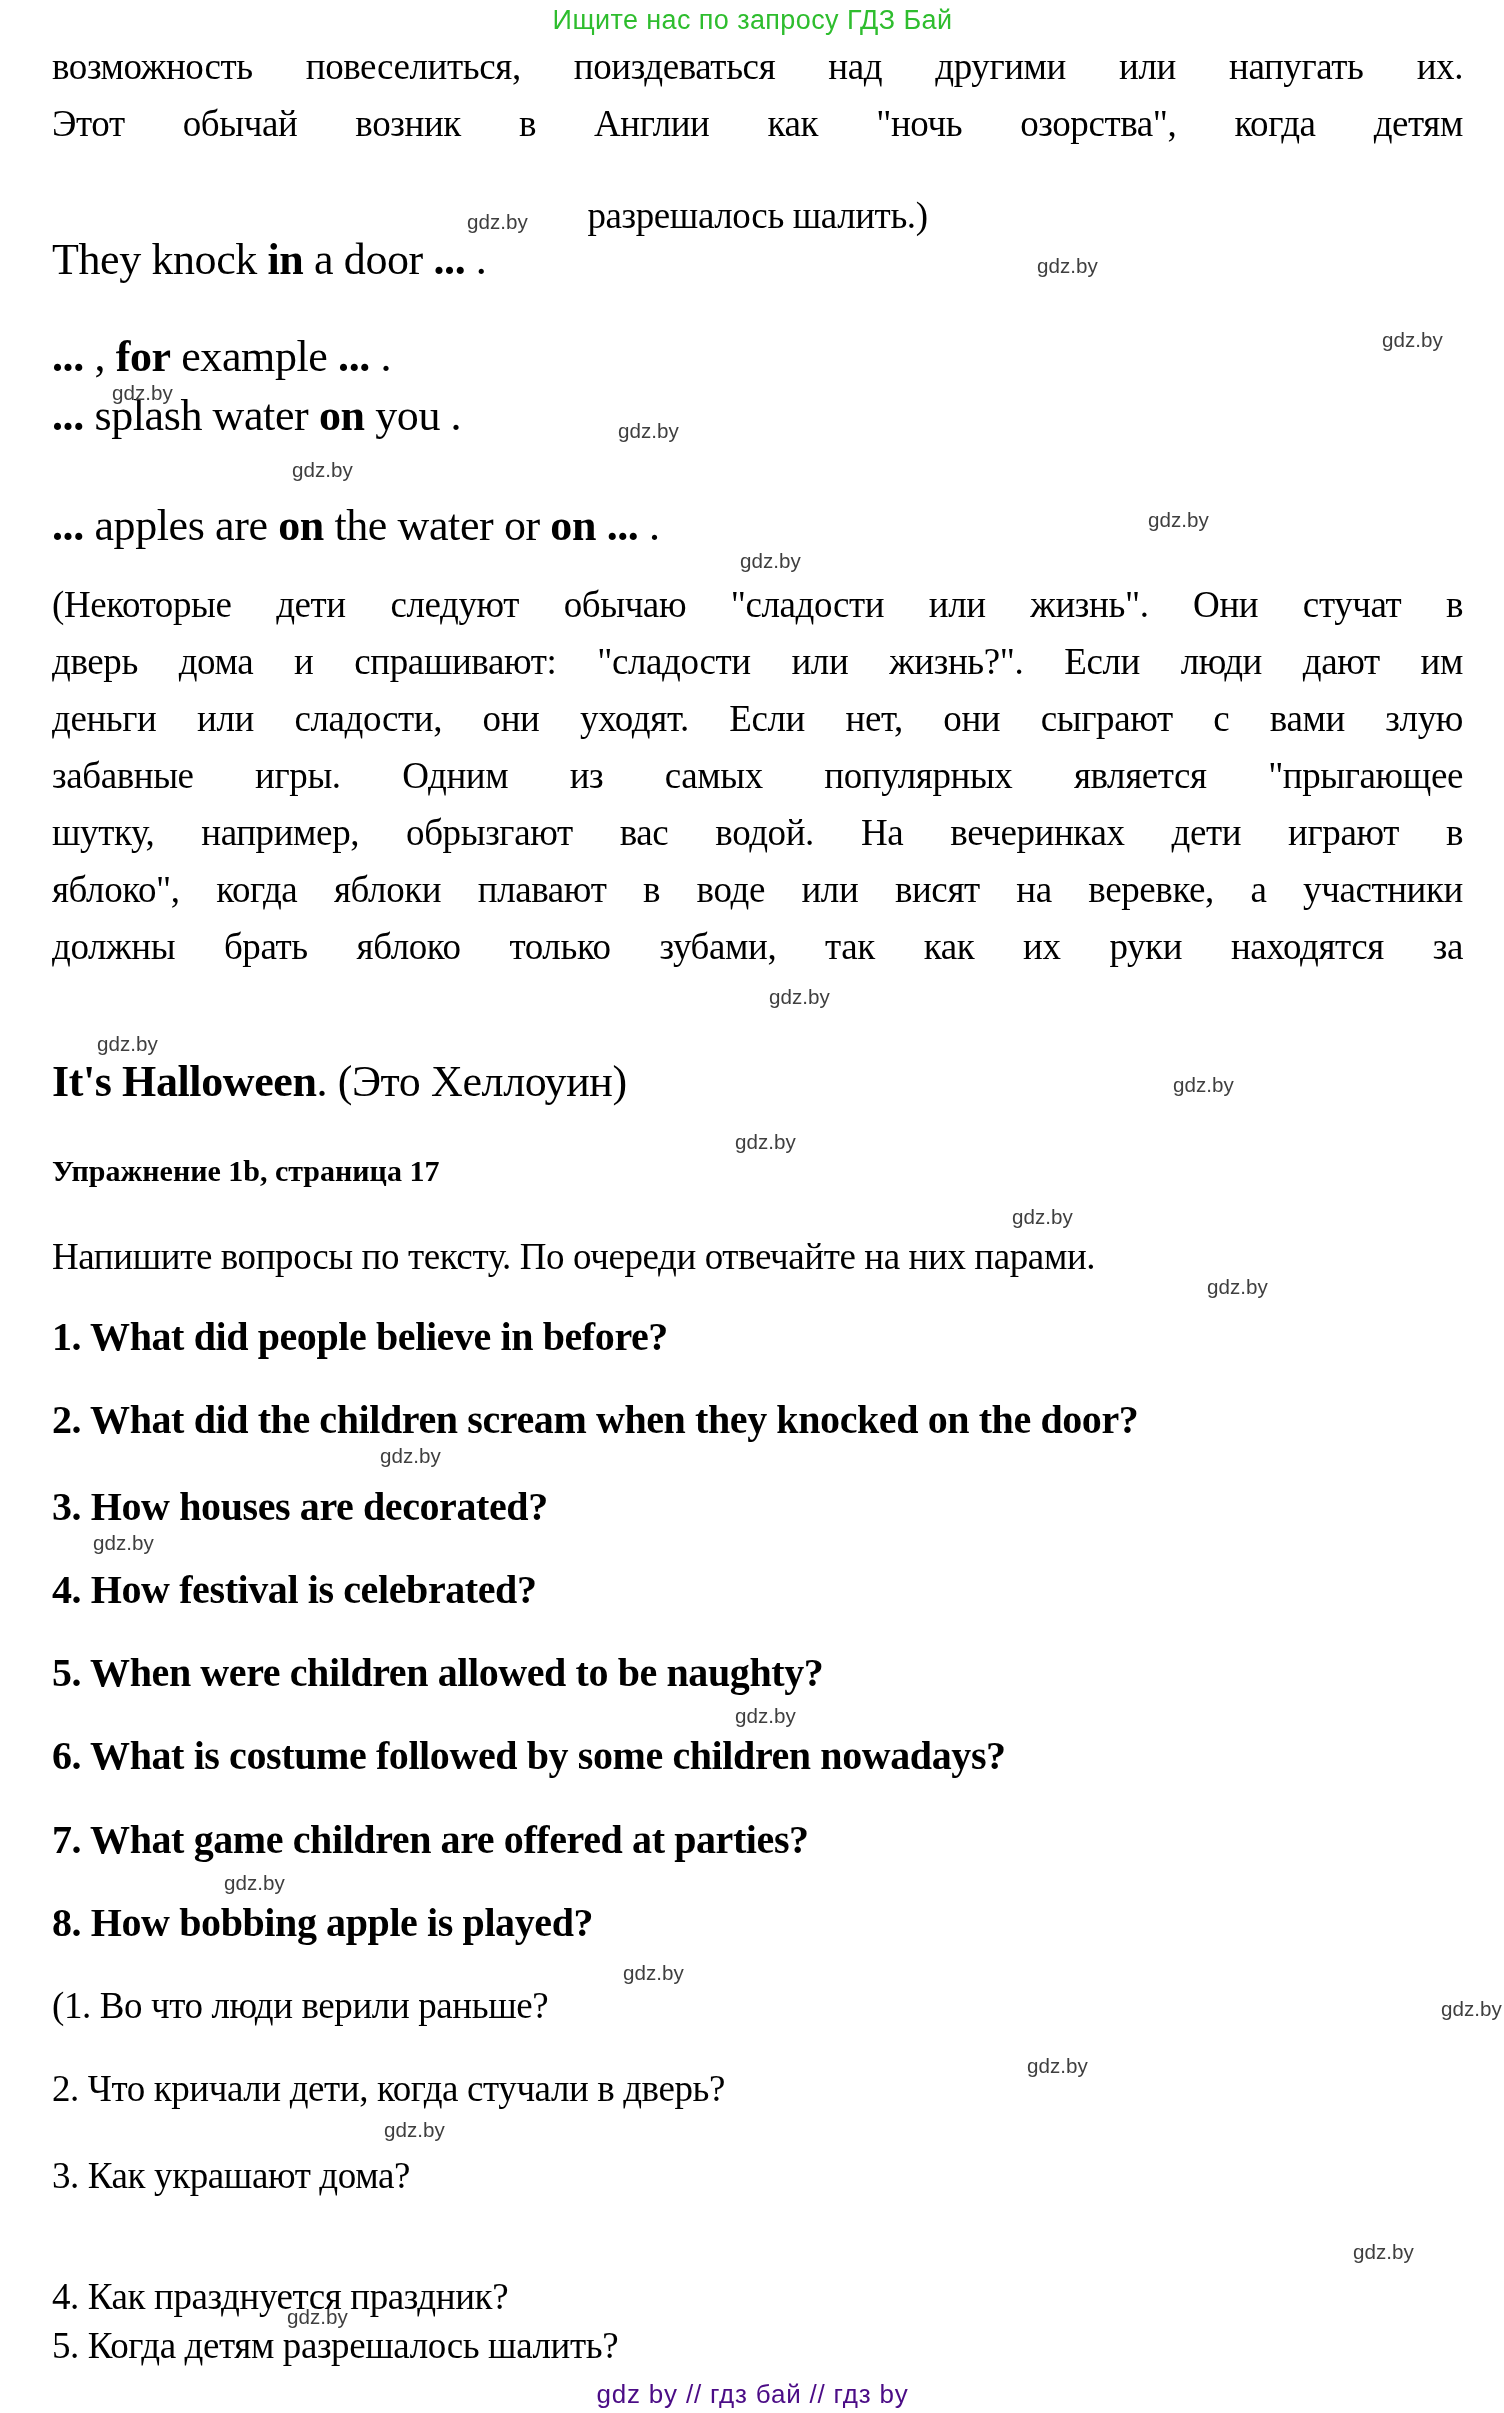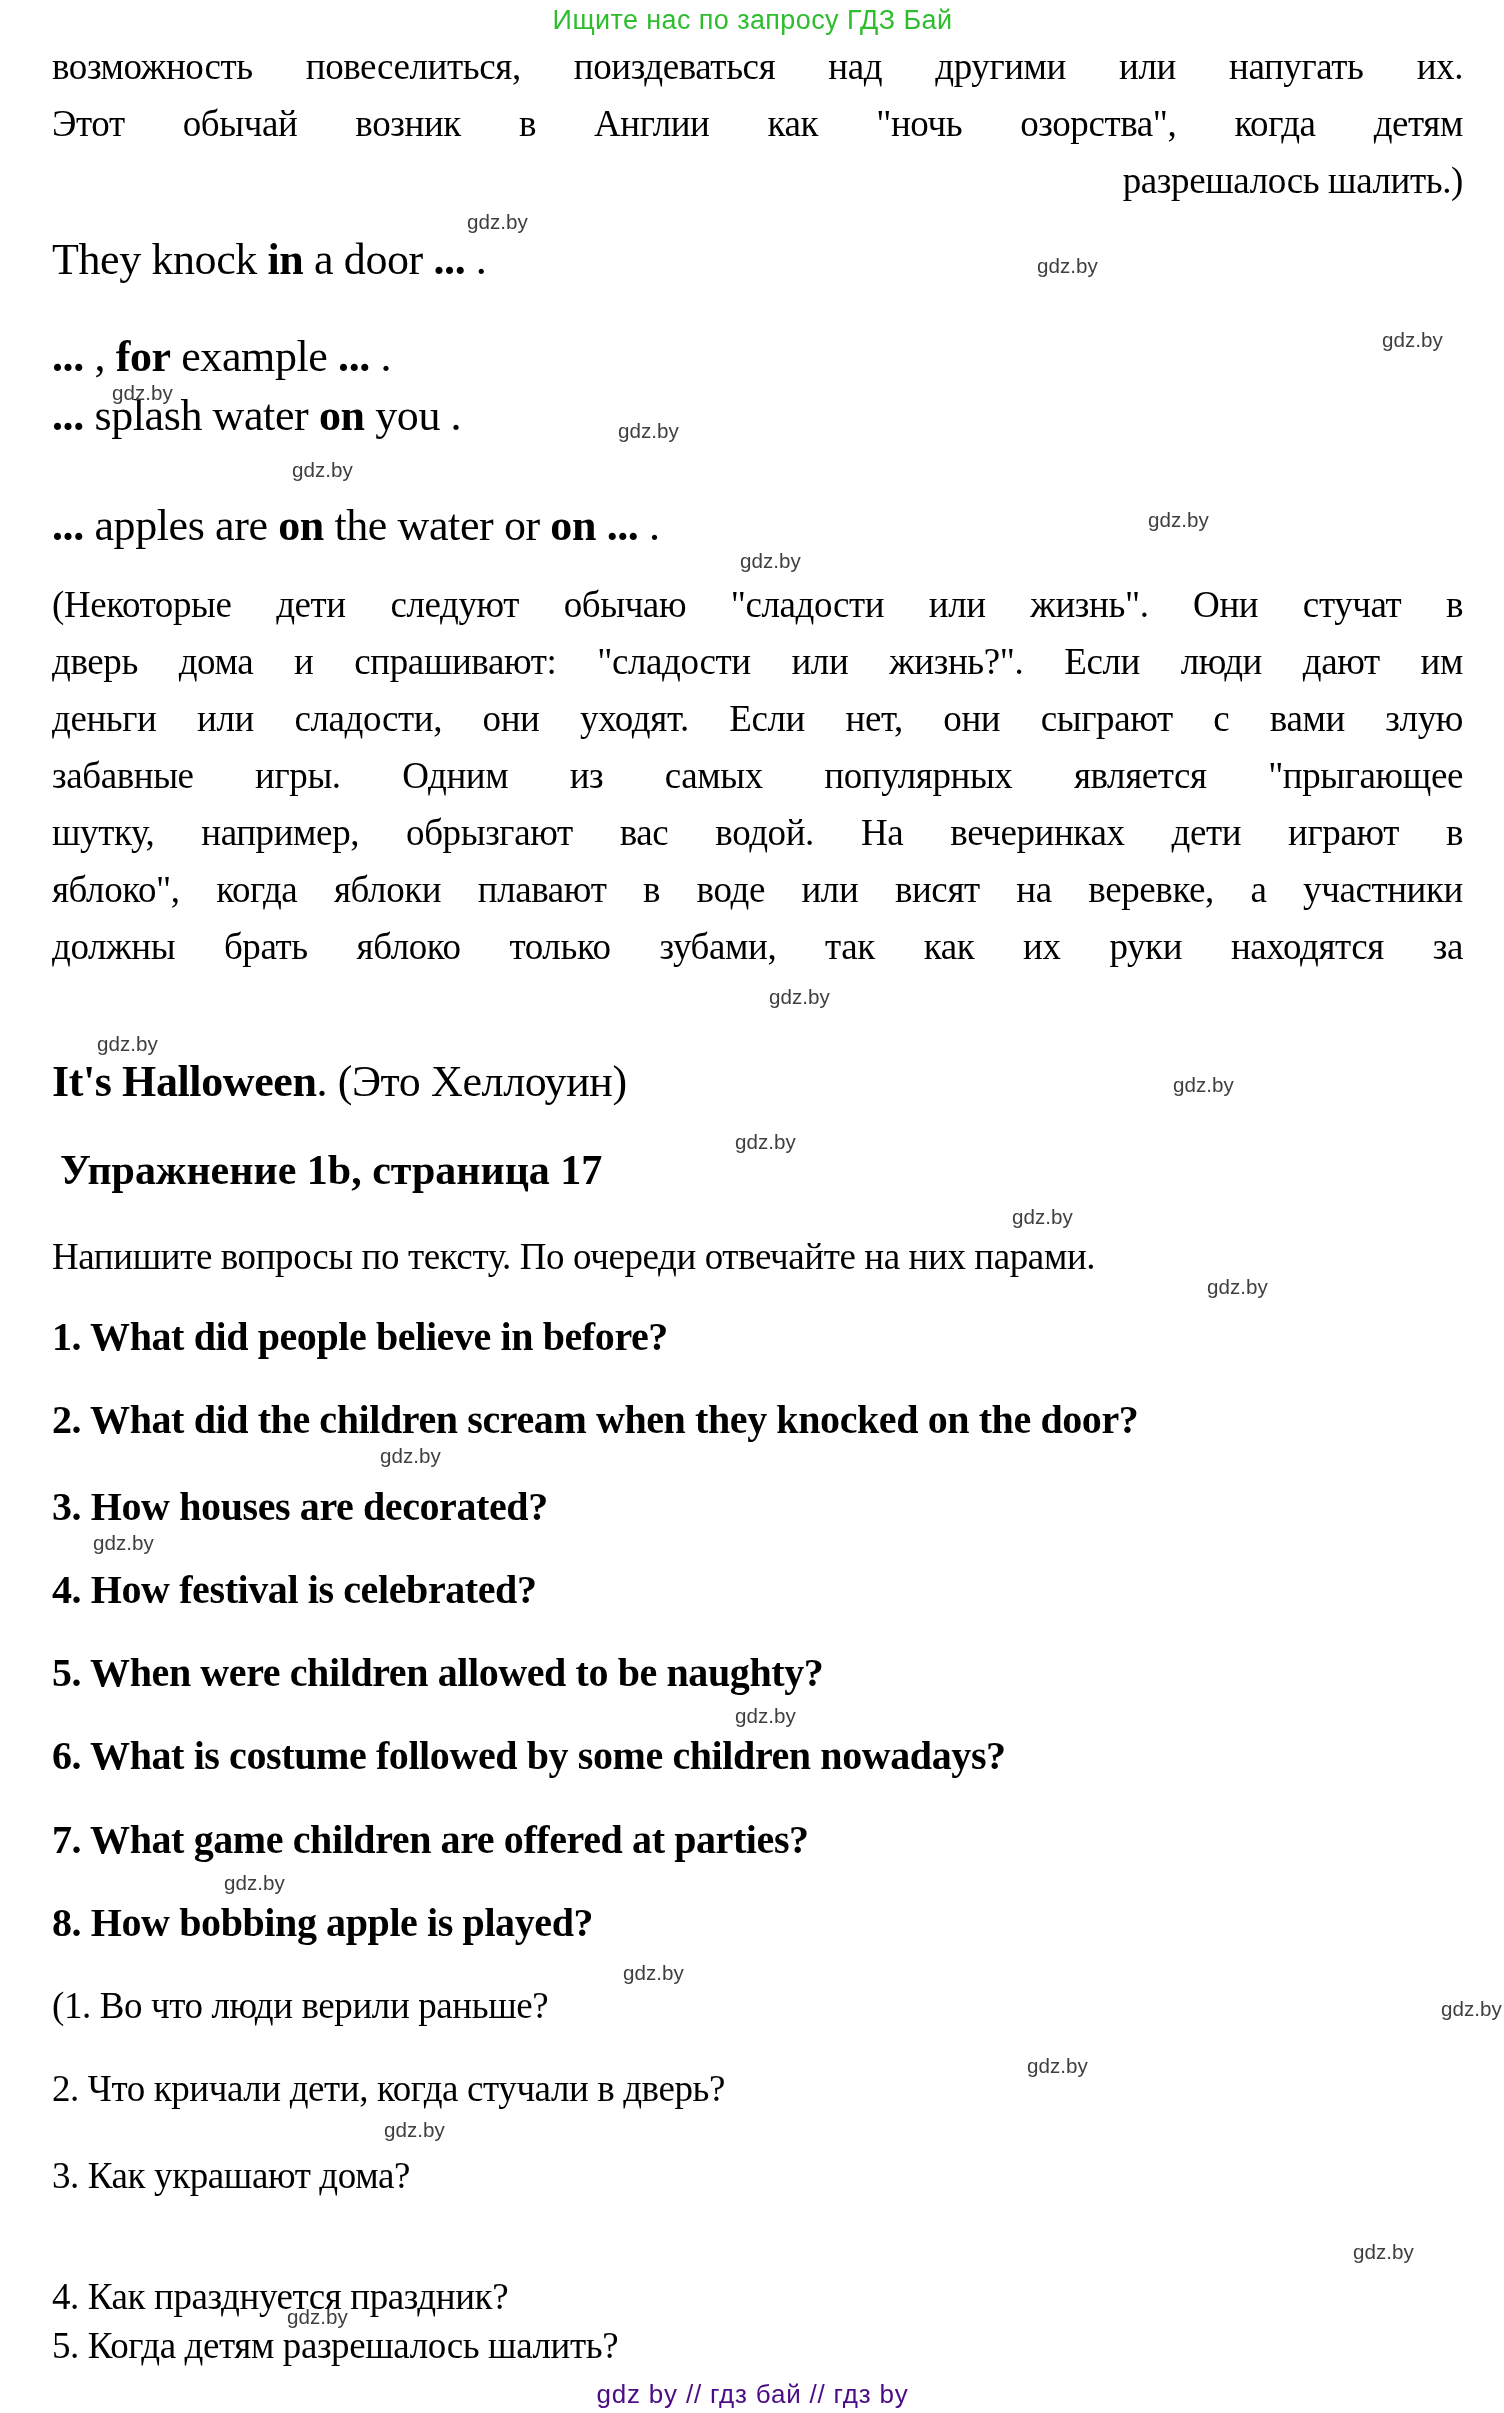--- a/index.html
+++ b/index.html
@@ -31,21 +31,21 @@
   }
   .para{
     position:absolute;
     left:52px;
     width:1411px;
     font-size:37px;
     line-height:57px;
     letter-spacing:-0.4px;
   }
   .para .line-j{ text-align:justify; text-align-last:justify; }
-  .para .line-l{ text-align:right; white-space:nowrap; }
+  .para .line-l{ text-align:center; white-space:nowrap;margin-top:35px; }
   .txtline{
     position:absolute;
     left:52px;
     font-size:44px;
     line-height:51px;
     white-space:nowrap;
     letter-spacing:-0.4px;
   }
   .txtline b{ font-weight:bold; }
   .qline{
@@ -60,22 +60,22 @@
   .rline{
     position:absolute;
     left:52px;
     font-size:37px;
     line-height:51px;
     white-space:nowrap;
     letter-spacing:-0.4px;
   }
   .heading{
     position:absolute;
-    left:60px;
-    font-size:42px;
+    left:52px;
+    font-size:30px;
     line-height:51px;
     font-weight:bold;
     white-space:nowrap;
   }
   .watermark{
     position:absolute;
     font-family:"Liberation Sans", sans-serif;
     font-size:20.6px;
     line-height:25px;
     white-space:nowrap;

